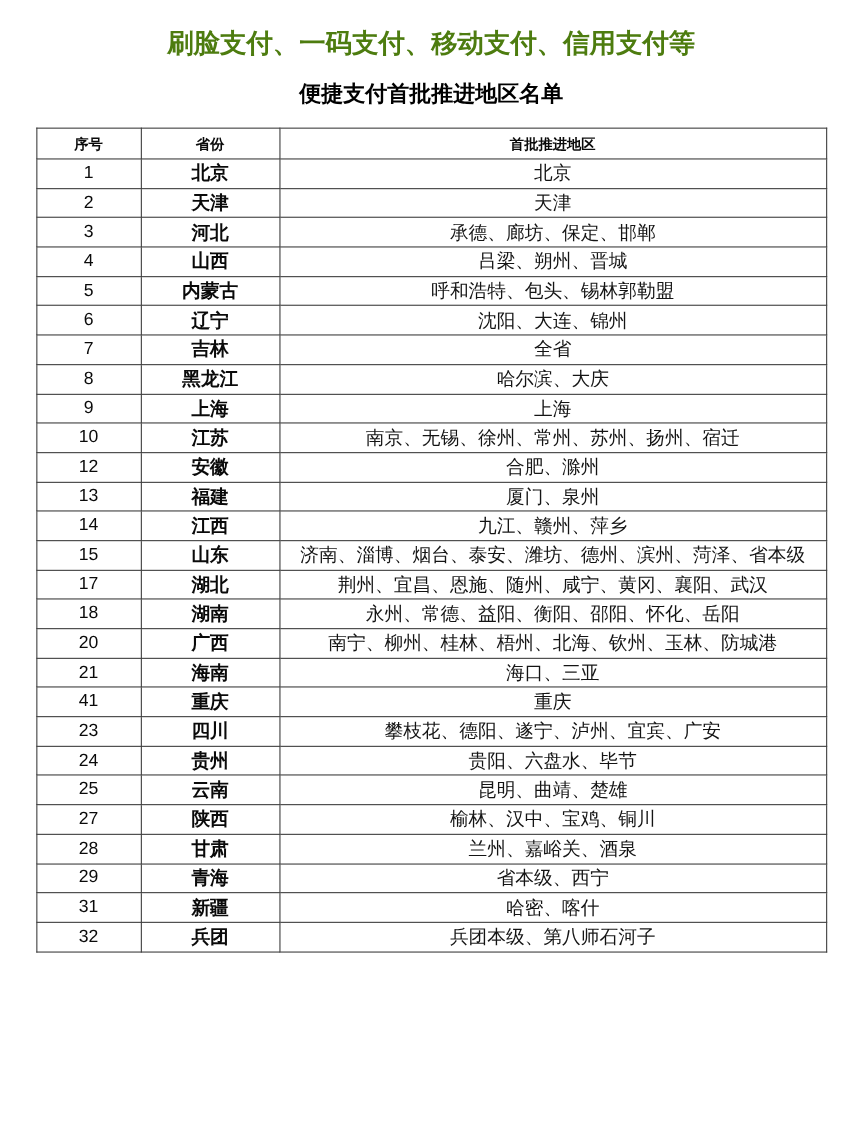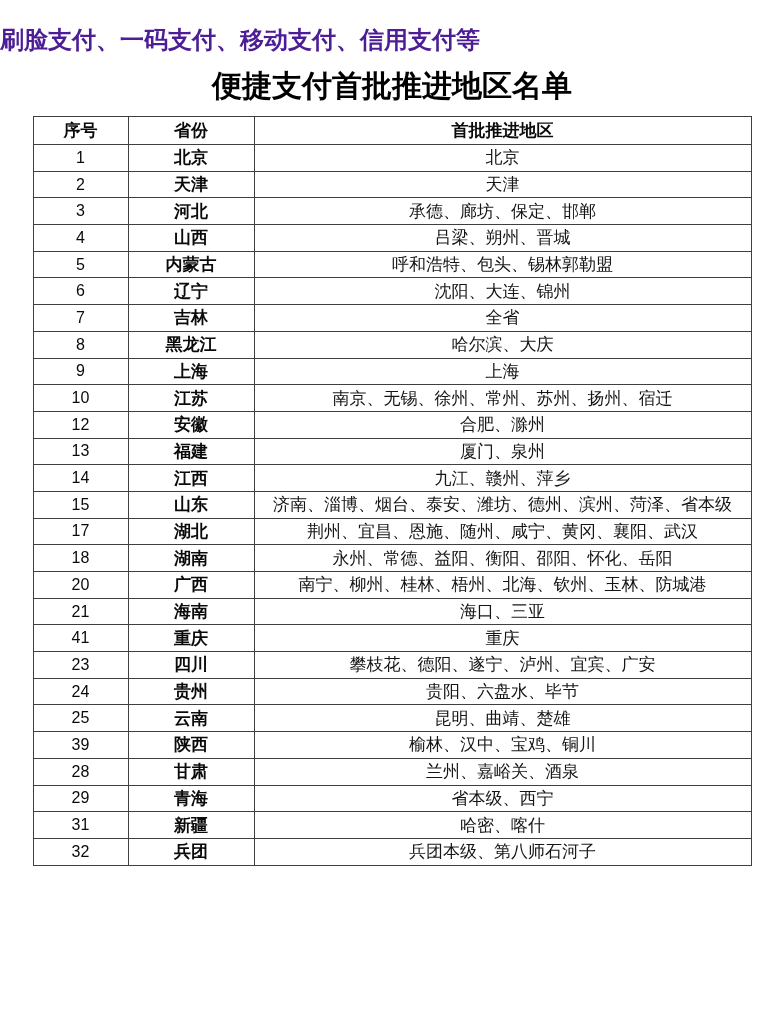--- a/index.html
+++ b/index.html
@@ -9,30 +9,31 @@
   }
   body {
     width: 784px;
     height: 1024px;
     overflow: hidden;
     color: #111111;
     font-family: "Liberation Sans", sans-serif;
   }
   .doc-title-1 {
     padding-top: 27px;
+    text-align: center;
     font-size: 24px;
     line-height: 26px;
     font-weight: bold;
-    color: #4c1d95;
+    color: #4d7c0f;
     font-family: "Liberation Sans", sans-serif;
   }
   .doc-title-2 {
     margin-top: 20px;
     text-align: center;
-    font-size: 30px;
+    font-size: 20px;
     line-height: 26px;
     font-weight: bold;
     color: #000000;
     font-family: "Liberation Sans", sans-serif;
   }
   table.region-table {
     margin: 17px auto 0 auto;
     width: 718px;
     border-collapse: collapse;
     table-layout: fixed;
@@ -45,21 +46,21 @@
     border: 1.5px solid #3f3f3f;
     padding: 0;
     text-align: center;
     vertical-align: middle;
     overflow: hidden;
     white-space: nowrap;
   }
   .region-table thead tr { height: 28px; }
   .region-table tbody tr { height: 26.7px; }
   .region-table th {
-    font-size: 17px;
+    font-size: 13px;
     font-weight: bold;
     color: #0a0a0a;
     font-family: "Liberation Sans", sans-serif;
   }
   .region-table td.cell-no {
     font-size: 16px;
     font-weight: normal;
     color: #0a0a0a;
     font-family: "Liberation Sans", sans-serif;
   }
@@ -201,21 +202,21 @@
         <td class="cell-no">24</td>
         <td class="cell-province">贵州</td>
         <td class="cell-regions">贵阳、六盘水、毕节</td>
       </tr>
       <tr>
         <td class="cell-no">25</td>
         <td class="cell-province">云南</td>
         <td class="cell-regions">昆明、曲靖、楚雄</td>
       </tr>
       <tr>
-        <td class="cell-no">39</td>
+        <td class="cell-no">27</td>
         <td class="cell-province">陕西</td>
         <td class="cell-regions">榆林、汉中、宝鸡、铜川</td>
       </tr>
       <tr>
         <td class="cell-no">28</td>
         <td class="cell-province">甘肃</td>
         <td class="cell-regions">兰州、嘉峪关、酒泉</td>
       </tr>
       <tr>
         <td class="cell-no">29</td>

